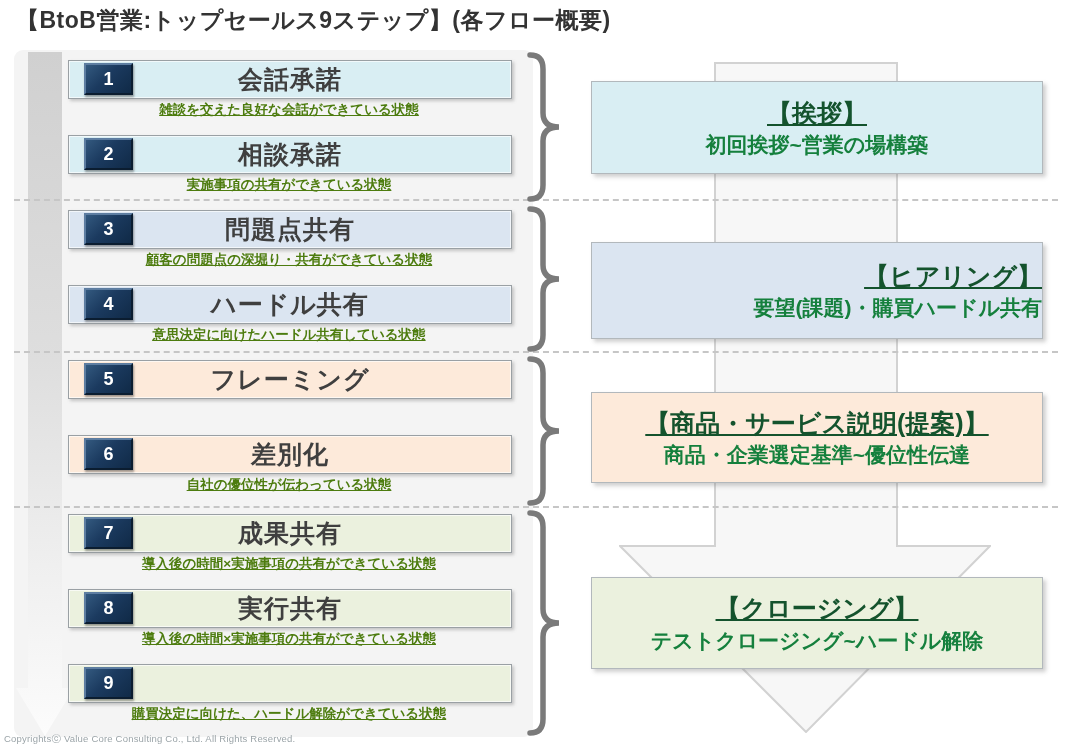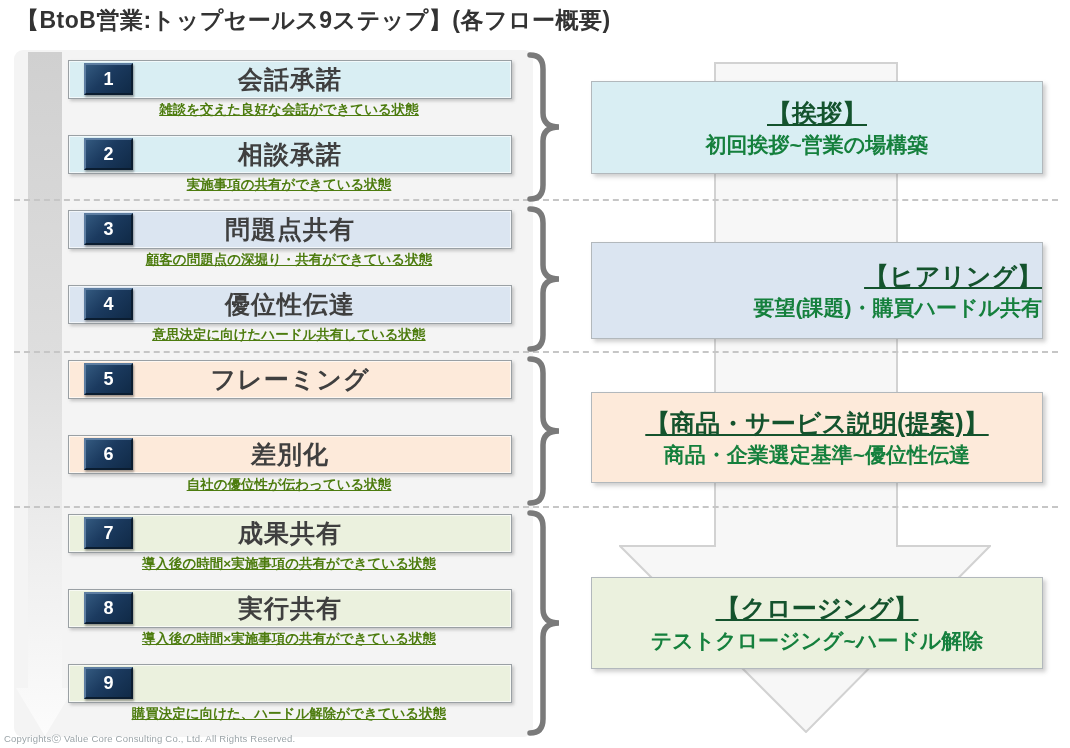--- a/index.html
+++ b/index.html
@@ -65,21 +65,21 @@
   <div class="desc" style="top:176px">実施事項の共有ができている状態</div>
 
   <div class="step g1" style="top:210px">
     <div class="badge">3</div>
     <div class="label">問題点共有</div>
   </div>
   <div class="desc" style="top:251px">顧客の問題点の深堀り・共有ができている状態</div>
 
   <div class="step g1" style="top:285px">
     <div class="badge">4</div>
-    <div class="label">優位性伝達</div>
+    <div class="label">ハードル共有</div>
   </div>
   <div class="desc" style="top:326px">意思決定に向けたハードル共有している状態</div>
 
   <div class="step g2" style="top:360px">
     <div class="badge">5</div>
     <div class="label">フレーミング</div>
   </div>
 
   <div class="step g2" style="top:435px">
     <div class="badge">6</div>

